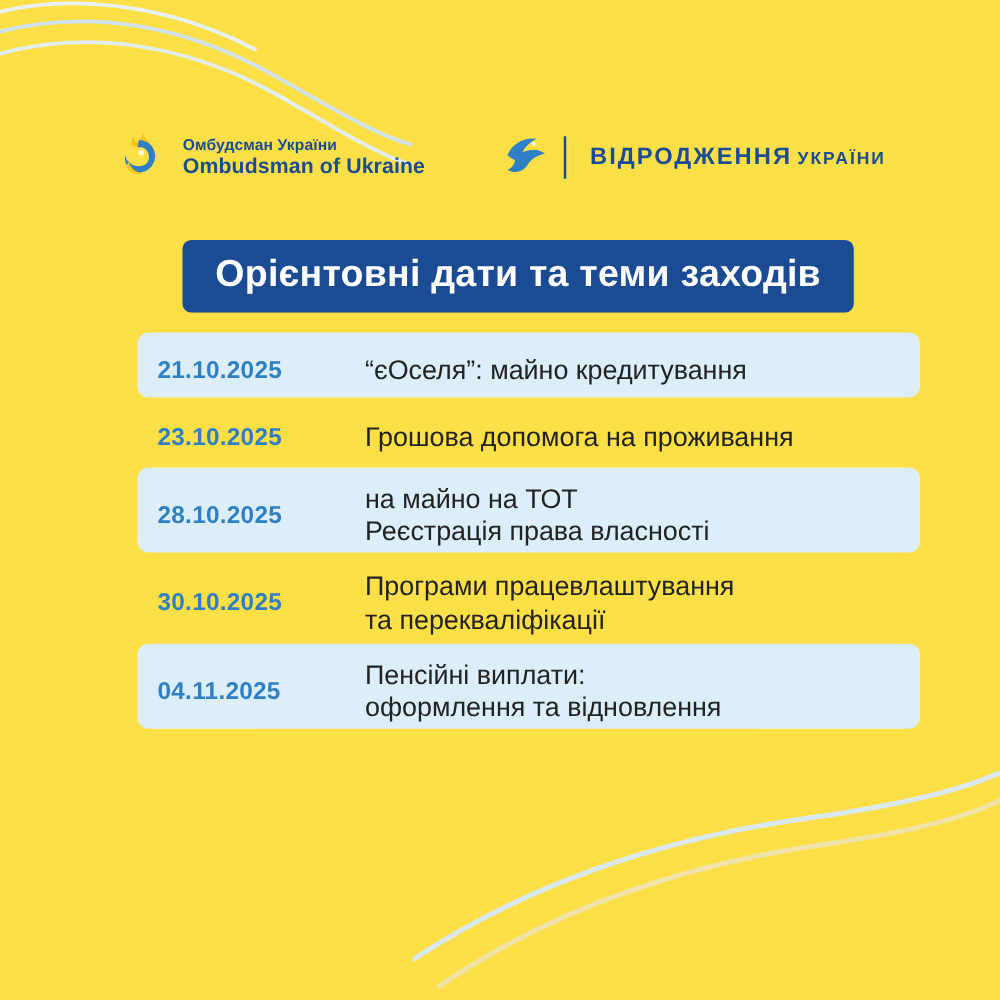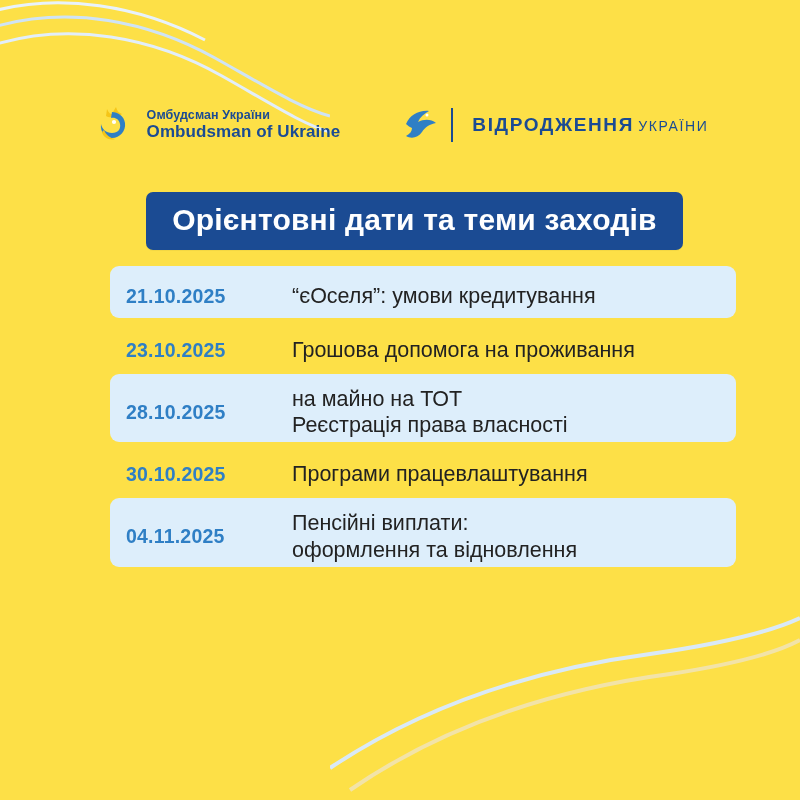--- a/index.html
+++ b/index.html
@@ -80,21 +80,21 @@
   }
   .logo-text2 .r1 {
     font-size: 19px;
     font-weight: bold;
     color: #1b4b93;
     letter-spacing: 1.6px;
     white-space: nowrap;
   }
   .logo-text2 .r2 {
     font-size: 14px;
-    font-weight: normal;
+    font-weight: bold;
     color: #1b4b93;
     letter-spacing: 1.6px;
     white-space: nowrap;
   }
   .logo-underline {
     margin-top: 3px;
     height: 3px;
     width: 92px;
     background: #f5c518;
   }
@@ -280,21 +280,21 @@
 
   <div class="title-wrap">
     <div class="title-banner">Орієнтовні дати та теми заходів</div>
   </div>
 
   <div class="schedule">
 
     <div class="row alt">
       <div class="date">21.10.2025</div>
       <div class="topic">
-        <span class="ln">“єОселя”: умови кредитування</span>
+        <span class="ln">“єОселя”: майно кредитування</span>
       </div>
     </div>
 
     <div class="row">
       <div class="date">23.10.2025</div>
       <div class="topic">
         <span class="ln">Грошова допомога на проживання</span>
       </div>
     </div>
 
@@ -303,20 +303,21 @@
       <div class="topic">
         <span class="ln">на майно на ТОТ</span>
         <span class="ln">Реєстрація права власності</span>
       </div>
     </div>
 
     <div class="row">
       <div class="date">30.10.2025</div>
       <div class="topic">
         <span class="ln">Програми працевлаштування</span>
+        <span class="ln">та перекваліфікації</span>
       </div>
     </div>
 
     <div class="row alt">
       <div class="date">04.11.2025</div>
       <div class="topic">
         <span class="ln">Пенсійні виплати:</span>
         <span class="ln">оформлення та відновлення</span>
       </div>
     </div>

